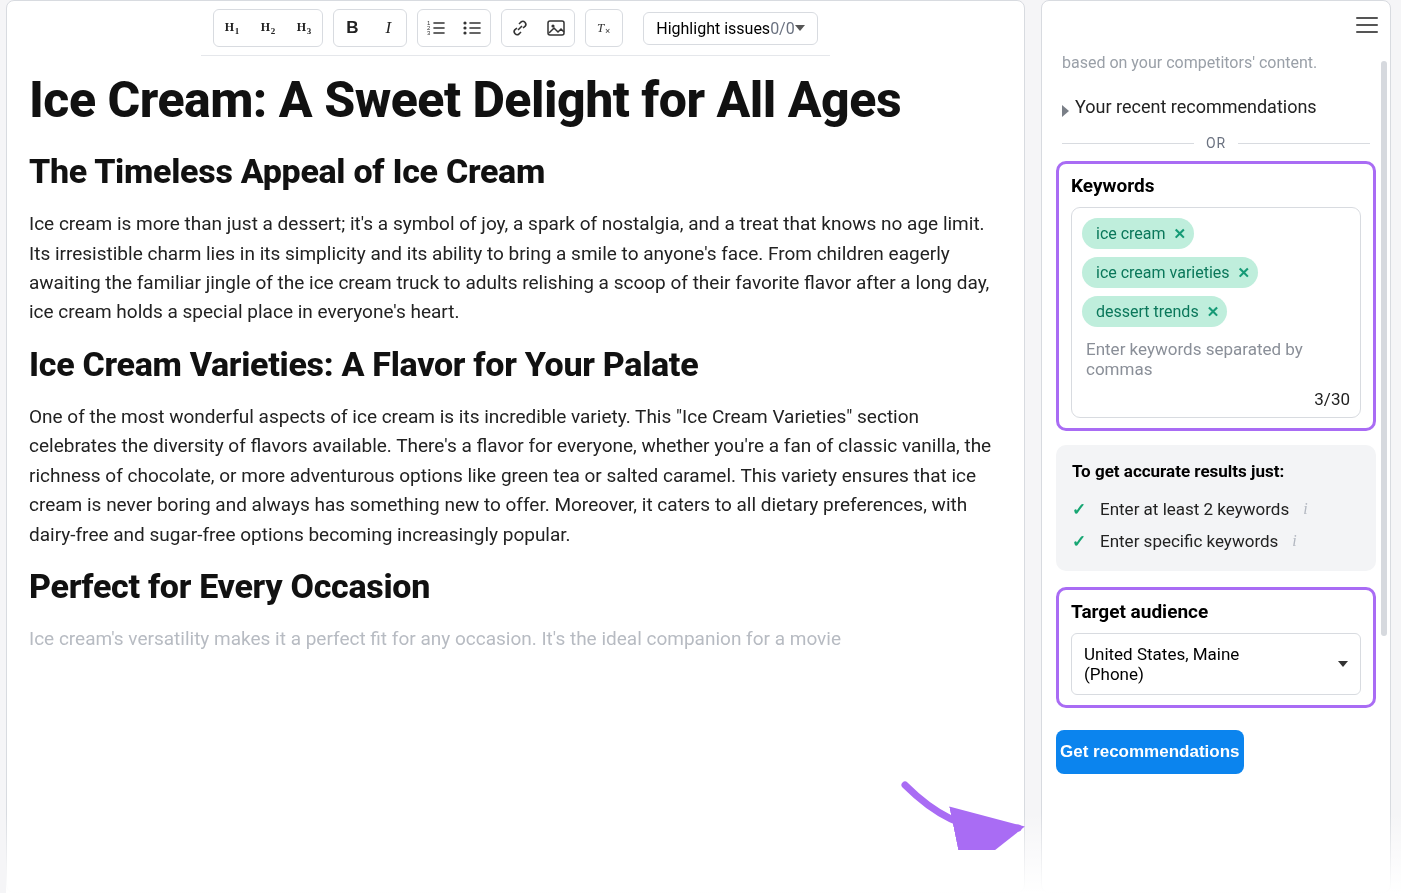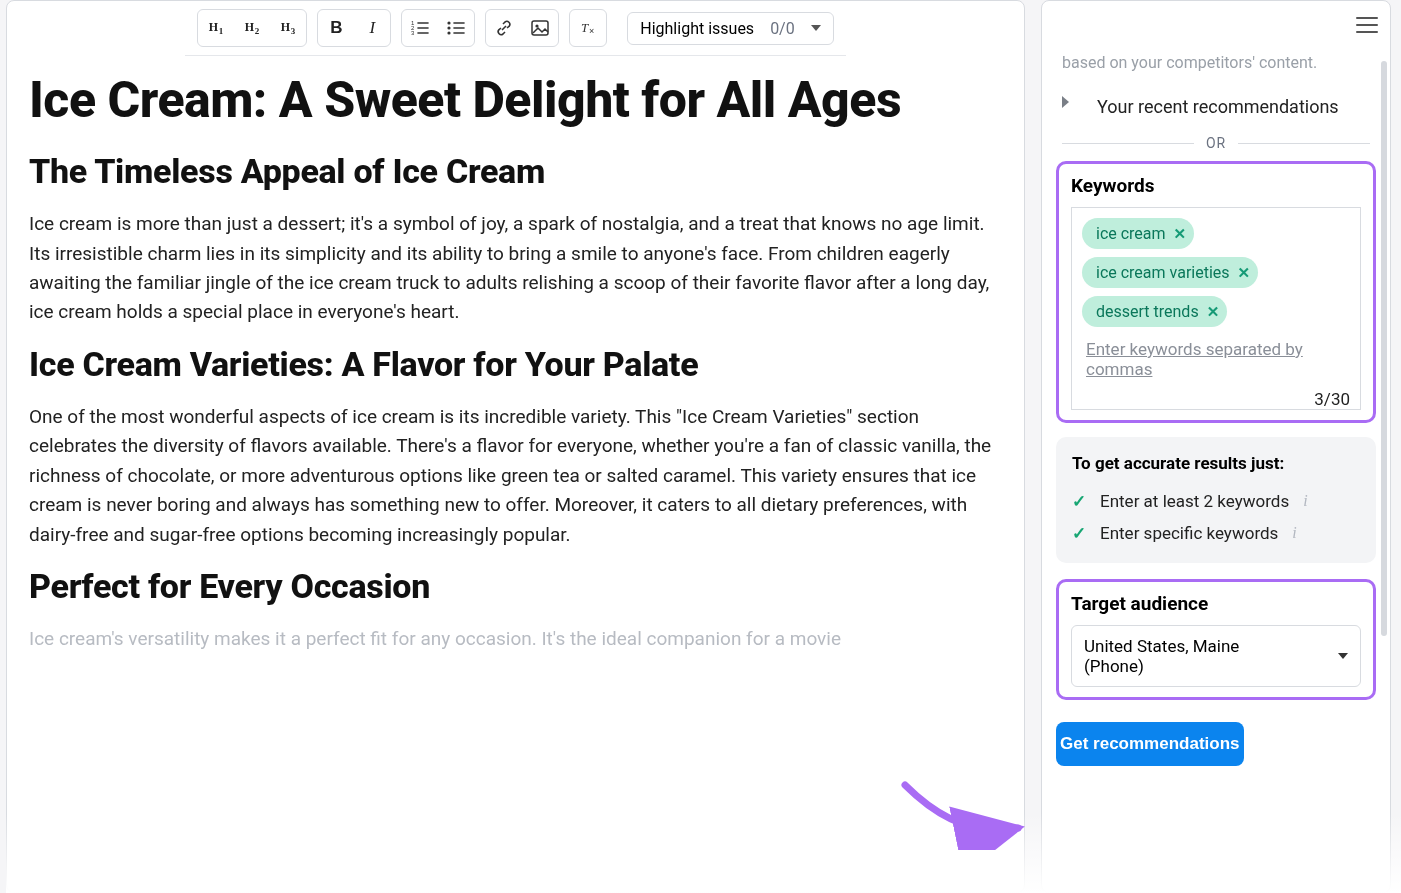--- a/index.html
+++ b/index.html
@@ -9,57 +9,57 @@
 
 
 .editor-panel { flex: 1; background: #fff; border: 1px solid #d8dbe0; border-radius: 8px; margin: 0 0 0 6px; display: flex; flex-direction: column; overflow: hidden; align-items: center; }
 
 .toolbar { display: flex; align-items: center; gap: 10px; padding: 8px 12px; border-bottom: 1px solid #e5e7eb; }
 .tool-group { display: flex; gap: 4px; border: 1px solid #d8dbe0; border-radius: 6px; padding: 2px; background:#fff;}
 .tool-btn { width: 32px; height: 32px; display:flex; align-items:center; justify-content:center; border:none; background:transparent; border-radius:4px; cursor:pointer; color:#222; font-size:15px; }
 .tool-btn .h-label { font-family: Georgia, serif; font-weight:700; font-size:12px; letter-spacing:0.5px; }
 .tool-btn .h-label sub{font-size:9px; vertical-align:sub;}
 .toolbar-spacer { flex:1; }
-.highlight-dd { display:flex; align-items:center; gap:16px; border:1px solid #d8dbe0; border-radius:6px; padding:6px 12px; cursor:pointer; }
+.highlight-dd { display:flex; align-items:center; gap:0; border:1px solid #d8dbe0; border-radius:6px; padding:6px 12px; cursor:pointer; }
 .highlight-dd .count { color:#6b7280; }
 .chev { width:0; height:0; border-left:5px solid transparent; border-right:5px solid transparent; border-top:6px solid #555; }
 
 .editor-body { padding: 16px 22px 0 22px; overflow-y:auto; position:relative; }
 .article-title { font-size: 50px; font-weight:800; line-height:1.12; letter-spacing:-0.5px; color:#111; margin-bottom: 24px; }
 .article-h2 { font-size: 34px; font-weight:800; line-height:1.15; color:#111; margin: 18px 0 18px 0; letter-spacing:-0.3px;}
 .article-p { font-size: 19px; color:#222; line-height:1.55; margin-bottom: 14px; }
 
 .fade-bottom { position:absolute; left:6px; right:0; bottom:0; height:80px; pointer-events:none; background: linear-gradient(to bottom, rgba(255,255,255,0), rgba(255,255,255,1)); }
 
 
 .side-panel { width: 350px; background:#fff; border:1px solid #d8dbe0; border-radius:8px; margin:0 10px 0 0; display:flex; flex-direction:column; overflow:hidden; position:relative;}
 .side-header { height:48px; display:flex; align-items:center; justify-content:flex-end; padding:0 12px; border-bottom:1px solid transparent;}
 .hamburger { width:22px; height:16px; display:flex; flex-direction:column; justify-content:space-between; cursor:pointer;}
 .hamburger div{height:2px; background:#555; border-radius:1px;}
 
 .side-body { padding: 0 14px 18px 14px; overflow-y:auto; flex:1; }
 
 .faded-line { color:#9aa0a8; font-size:16px; padding: 4px 6px 14px 6px; white-space:nowrap; overflow:hidden; }
 
-.expand-row { display:flex; align-items:flex-start; gap:28px; padding:10px 6px; font-size:18px; color:#222; cursor:pointer; }
+.expand-row { display:flex; align-items:flex-end; gap:6px; padding:10px 6px; font-size:18px; color:#222; cursor:pointer; }
 .chev-right { width:0;height:0;border-top:6px solid transparent;border-bottom:6px solid transparent;border-left:7px solid #7a7f87; }
 .chev-down-open { width:0;height:0;border-left:6px solid transparent;border-right:6px solid transparent;border-top:7px solid #7a7f87; }
 
 .or-sep { display:flex; align-items:center; gap:12px; margin:8px 6px 10px 6px; }
 .or-sep .line{flex:1; height:1px; background:#d8dbe0;}
 .or-sep .txt{color:#6b7280; font-size:14px; letter-spacing:1px;}
 
 .highlight-box { border:3px solid #a96cf4; border-radius:10px; padding:10px 12px 10px 12px; margin: 4px 0 14px 0; }
 .box-title { font-size:19px; font-weight:700; margin-bottom:10px; }
 
-.kw-input-area { border:1px solid #d8dbe0; border-radius:0; padding:10px 10px 0 10px; }
+.kw-input-area { border:1px solid #d8dbe0; border-radius:9px; padding:10px 10px 8px 10px; }
 .tags { display:flex; flex-wrap:wrap; gap:8px; }
 .tag { background:#bfeedc; color:#0a775a; border-radius:18px; padding:6px 8px 6px 14px; display:flex; align-items:center; gap:8px; font-size:16px; }
 .tag .x { color:#159a76; cursor:pointer; font-weight:700; font-size:15px;}
-.kw-placeholder { color:#8a8f98; font-size:17px; padding:12px 4px 4px 4px;text-decoration:underline; }
+.kw-placeholder { color:#8a8f98; font-size:17px; padding:12px 4px 4px 4px; }
 .kw-counter { text-align:right; color:#222; font-size:17px; padding-top:6px; }
 
 .tips-box { background:#f3f4f6; border-radius:10px; padding:16px 16px 14px 16px; margin: 0 0 16px 0;}
 .tips-title { font-weight:700; font-size:17px; margin-bottom:12px;}
 .tip-row { display:flex; align-items:center; gap:10px; font-size:17px; color:#222; padding:6px 0;}
 .tip-row .check { color:#17a673; font-weight:900; font-size:17px; width:18px;}
 .tip-row .info { color:#b3b8c1; font-style:italic; font-family:Georgia,serif; font-size:16px; margin-left:4px;}
 
 .audience-select { display:flex; align-items:center; justify-content:space-between; border:1px solid #d8dbe0; border-radius:6px; padding:10px 12px; font-size:17px; cursor:pointer; margin-top:8px;gap:48px;}
 .audience-select .chev{border-top-color:#333;}

